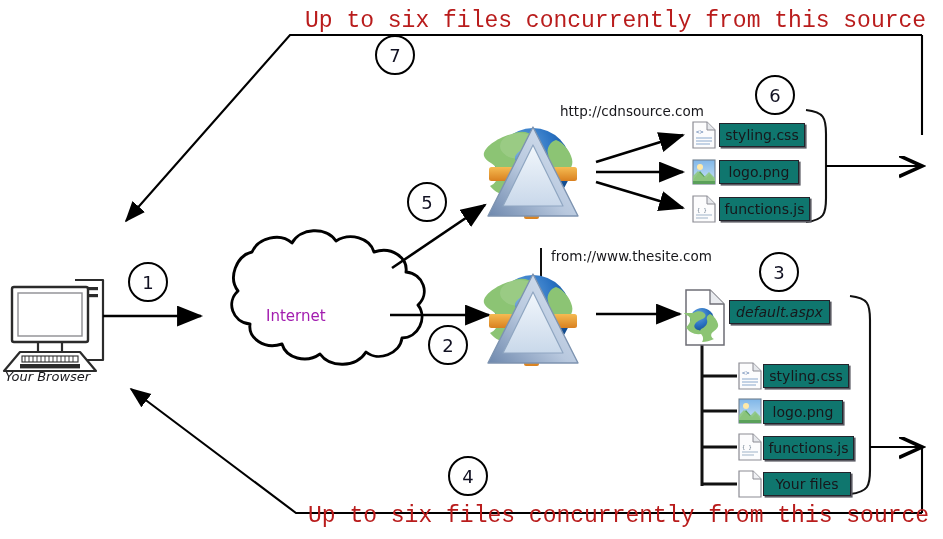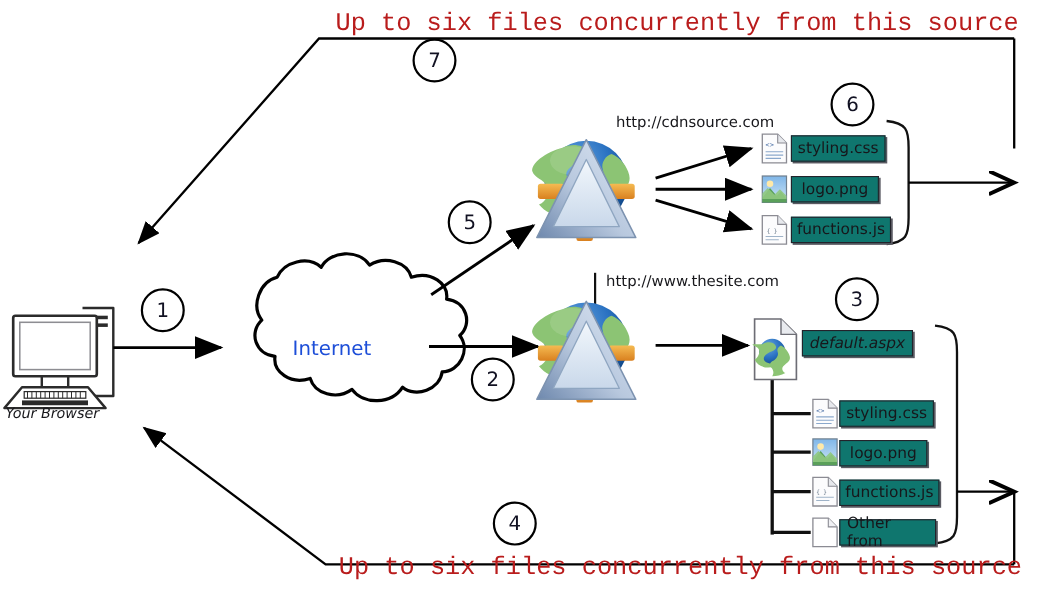--- a/index.html
+++ b/index.html
@@ -3,21 +3,21 @@
 <meta charset="utf-8">
 <style>
   html,body{margin:0;padding:0;background:#ffffff;}
   body{width:943px;height:539px;overflow:hidden;font-family:"DejaVu Sans",sans-serif;}
   #stage{position:relative;width:943px;height:539px;background:#fff;}
   #svg-layer{position:absolute;left:0;top:0;width:943px;height:539px;}
   .htext{position:absolute;white-space:nowrap;color:#1a1a1a;font-family:"DejaVu Sans",sans-serif;}
   .banner-text{font-size:23px;color:#b91c1c;letter-spacing:0px;font-family:Liberation Mono, monospace;}
   .url-text{font-size:13.5px;color:#17171b;}
   .browser-label{font-size:13px;color:#17171b;}
-  .cloud-label{font-size:18px;color:#1d4ed8;}
+  .cloud-label{font-size:15px;color:#a21caf;}
   .num{position:absolute;width:40px;height:40px;border:2.4px solid #000;border-radius:50%;
        background:#fff;display:flex;align-items:center;justify-content:center;
        font-size:18px;color:#111122;font-family:"DejaVu Sans",sans-serif;box-sizing:border-box;}
   .filebox{position:absolute;border:1.6px solid #23232b;background:#0f766e;
            box-shadow:1.6px 1.6px 0 #5a5a62;box-sizing:border-box;
            display:flex;align-items:center;justify-content:center;
            font-size:14px;color:#17171b;padding:0 6px;height:24px;}
 </style>
 </head>
 <body>
@@ -227,33 +227,33 @@
   <div class="htext banner-text" style="left:305px;top:8px;">Up to six files concurrently from this source</div>
 
   <div class="htext banner-text" style="left:308px;top:503px;">Up to six files concurrently from this source</div>
 
   <div class="htext browser-label" style="left:5px;top:369px;font-style:italic;">Your Browser</div>
 
   <div class="htext cloud-label" style="left:266px;top:307px;">Internet</div>
 
   <div class="htext url-text" style="left:560px;top:103px;text-align:right;">http://cdnsource.com</div>
 
-  <div class="htext url-text" style="left:551px;top:248px;">http://www.thesite.com</div>
+  <div class="htext url-text" style="left:551px;top:248px;">from://www.thesite.com</div>
 
   <div class="num" style="left:128px;top:262px;">1</div>
   <div class="num" style="left:428px;top:325px;">2</div>
   <div class="num" style="left:759px;top:252px;">3</div>
   <div class="num" style="left:448px;top:456px;">4</div>
   <div class="num" style="left:407px;top:182px;">5</div>
   <div class="num" style="left:755px;top:75px;">6</div>
   <div class="num" style="left:375px;top:35px;">7</div>
 
   <div class="filebox" style="left:719px;top:123px;width:86px;">styling.css</div>
   <div class="filebox" style="left:719px;top:160px;width:80px;">logo.png</div>
   <div class="filebox" style="left:719px;top:197px;width:91px;">functions.js</div>
 
   <div class="filebox" style="left:729px;top:300px;width:101px;font-style:italic;">default.aspx</div>
   <div class="filebox" style="left:763px;top:364px;width:86px;">styling.css</div>
   <div class="filebox" style="left:763px;top:400px;width:80px;">logo.png</div>
   <div class="filebox" style="left:763px;top:436px;width:91px;">functions.js</div>
-  <div class="filebox" style="left:763px;top:472px;width:88px;">Other from</div>
+  <div class="filebox" style="left:763px;top:472px;width:88px;">Your files</div>
 
 </div>
 
 </body></html>

